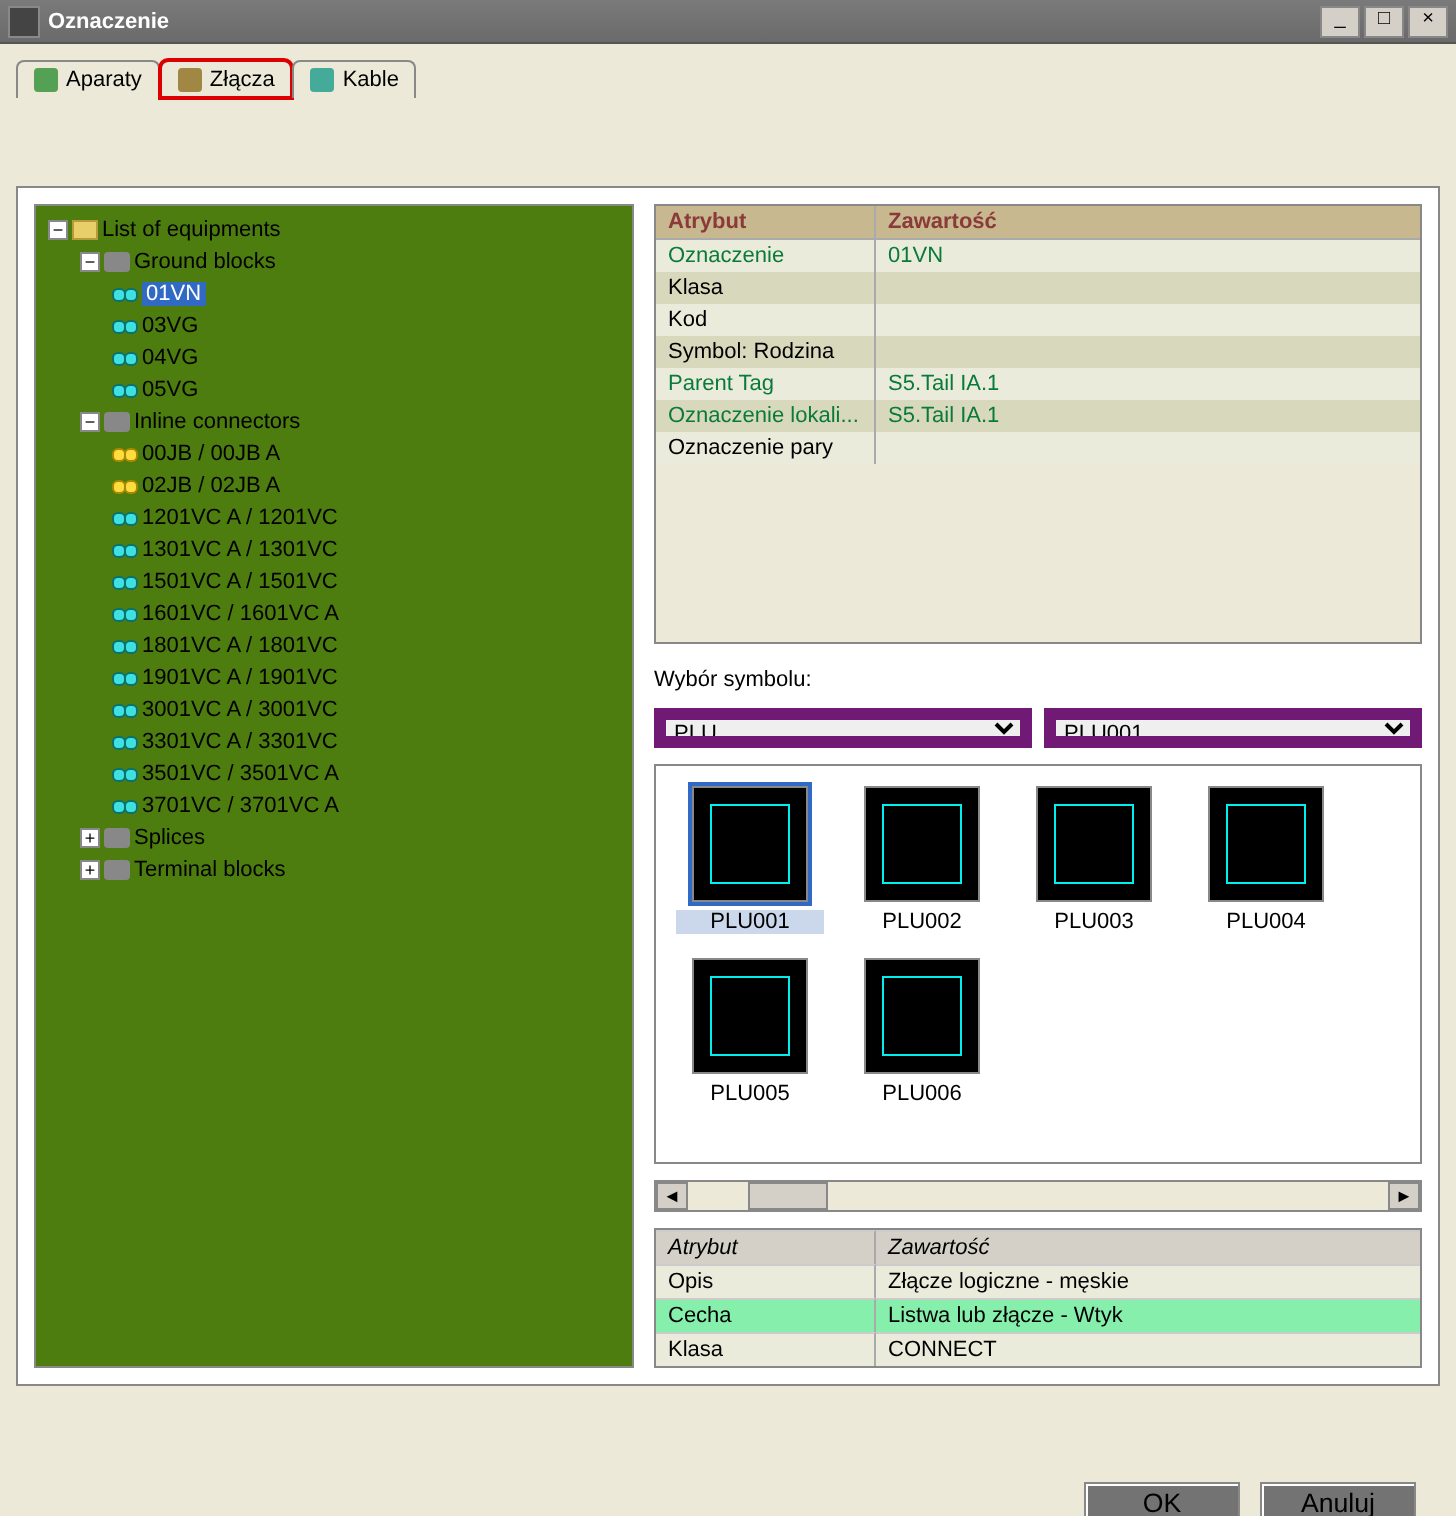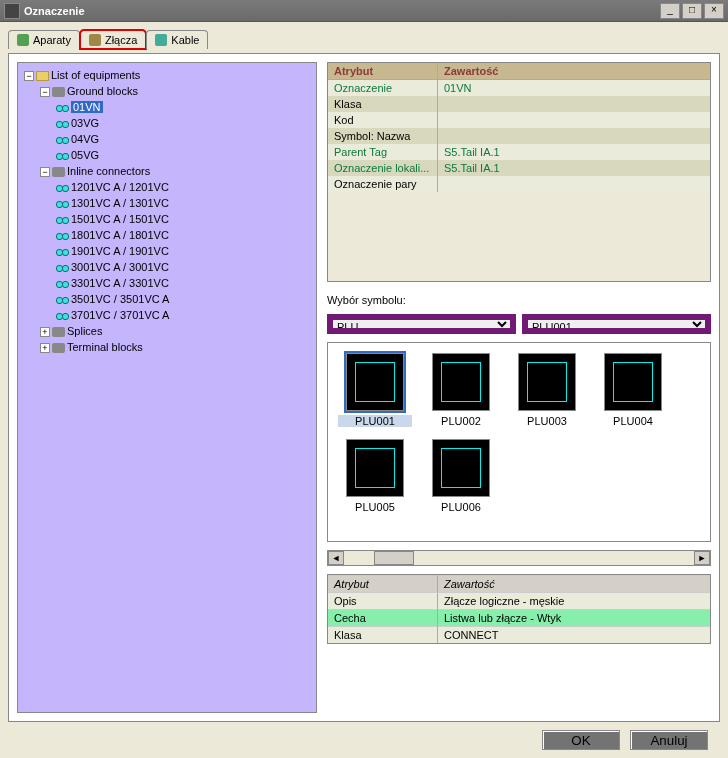--- a/index.html
+++ b/index.html
@@ -37,20 +37,21 @@
     font-size: 10px;
     line-height: 12px;
     text-align:center;
     color:#000;
   }
   .content {
     padding: 8px;
     height: calc(758px - 22px);
     display:flex;
     flex-direction:column;
+    gap:40px;
   }
   .tabs {
     display:flex;
     gap:0;
     margin-bottom: 4px;
   }
   .tab {
     padding: 3px 8px;
     border: 1px solid #888;
     border-bottom: none;
@@ -68,21 +69,21 @@
     flex:1;
     border: 1px solid #888;
     background:#fff;
     padding: 8px;
     display:flex;
     gap:10px;
   }
   .tree-panel {
     width: 300px;
     border: 1px solid #888;
-    background:#c4b5fd;
+    background:#4d7c0f;
     overflow:auto;
     padding: 4px;
   }
   .tree ul { list-style:none; margin:0; padding-left: 16px; }
   .tree > ul { padding-left: 2px; }
   .tree li { line-height: 16px; white-space: nowrap; }
   .tree .ic {
     display:inline-block; width:13px; height:10px; vertical-align:middle;
     margin-right:2px;
   }
@@ -226,23 +227,26 @@
               <li><span class="expander">−</span><span class="ic ic-group"></span><span>Ground blocks</span>
                 <ul id="ground-list">
                     <li><span class="ic ic-conn"></span><span class="selected">01VN</span></li>
                     <li><span class="ic ic-conn"></span>03VG</li>
                     <li><span class="ic ic-conn"></span>04VG</li>
                     <li><span class="ic ic-conn"></span>05VG</li>
                   </ul>
               </li>
               <li><span class="expander">−</span><span class="ic ic-group"></span><span>Inline connectors</span>
                 <ul id="inline-list">
+                    <li><span class="ic ic-conn ic-yellow"></span>00JB / 00JB    A</li>
+                    <li><span class="ic ic-conn ic-yellow"></span>02JB / 02JB    A</li>
                     <li><span class="ic ic-conn"></span>1201VC    A / 1201VC</li>
                     <li><span class="ic ic-conn"></span>1301VC    A / 1301VC</li>
                     <li><span class="ic ic-conn"></span>1501VC    A / 1501VC</li>
+                    <li><span class="ic ic-conn"></span>1601VC / 1601VC    A</li>
                     <li><span class="ic ic-conn"></span>1801VC    A / 1801VC</li>
                     <li><span class="ic ic-conn"></span>1901VC    A / 1901VC</li>
                     <li><span class="ic ic-conn"></span>3001VC    A / 3001VC</li>
                     <li><span class="ic ic-conn"></span>3301VC    A / 3301VC</li>
                     <li><span class="ic ic-conn"></span>3501VC / 3501VC    A</li>
                     <li><span class="ic ic-conn"></span>3701VC / 3701VC    A</li>
                   </ul>
               </li>
               <li><span class="expander">+</span><span class="ic ic-group"></span><span>Splices</span></li>
               <li><span class="expander">+</span><span class="ic ic-group"></span><span>Terminal blocks</span></li>
@@ -265,21 +269,21 @@
             </div>
             <div class="attr-row">
               <div class="attr-cell1">Klasa</div>
               <div class="attr-cell2"></div>
             </div>
             <div class="attr-row">
               <div class="attr-cell1">Kod</div>
               <div class="attr-cell2"></div>
             </div>
             <div class="attr-row">
-              <div class="attr-cell1">Symbol: Nazwa</div>
+              <div class="attr-cell1">Symbol: Rodzina</div>
               <div class="attr-cell2"></div>
             </div>
             <div class="attr-row green">
               <div class="attr-cell1">Parent Tag</div>
               <div class="attr-cell2">S5.Tail IA.1</div>
             </div>
             <div class="attr-row green">
               <div class="attr-cell1">Oznaczenie lokali...</div>
               <div class="attr-cell2">S5.Tail IA.1</div>
             </div>

